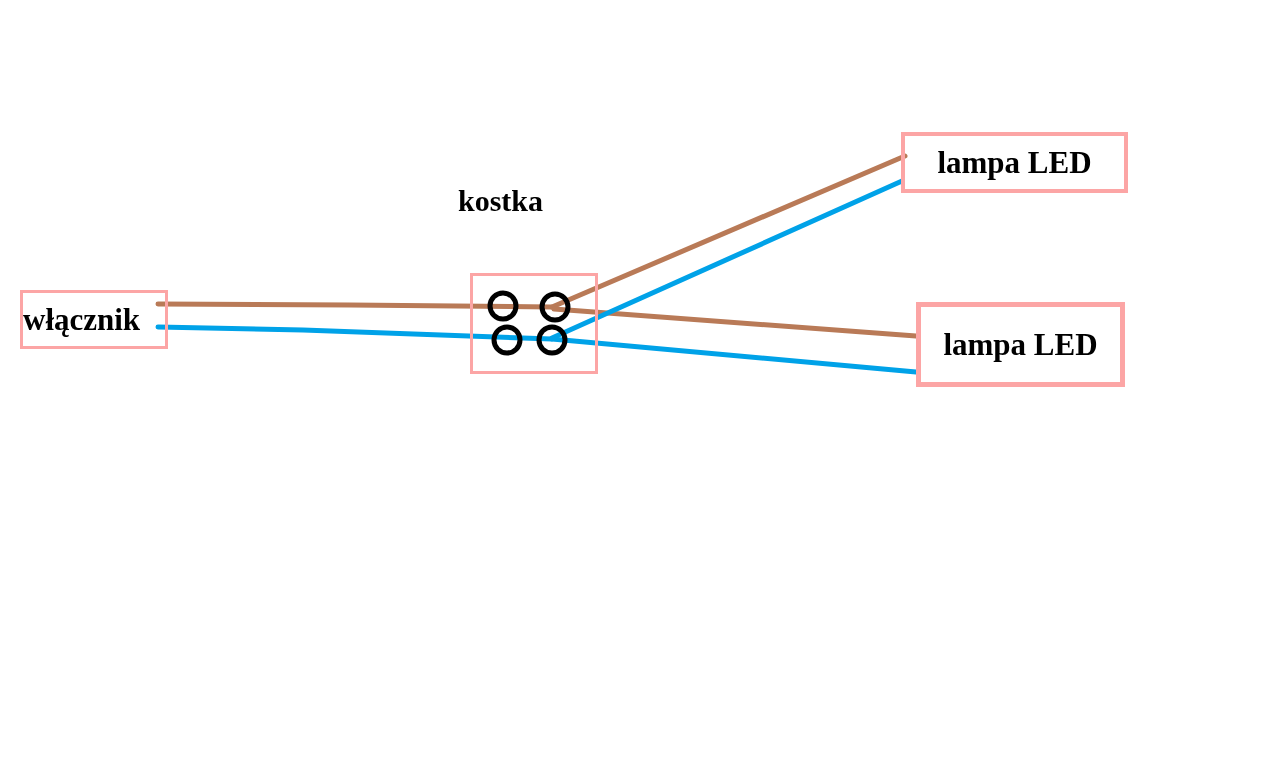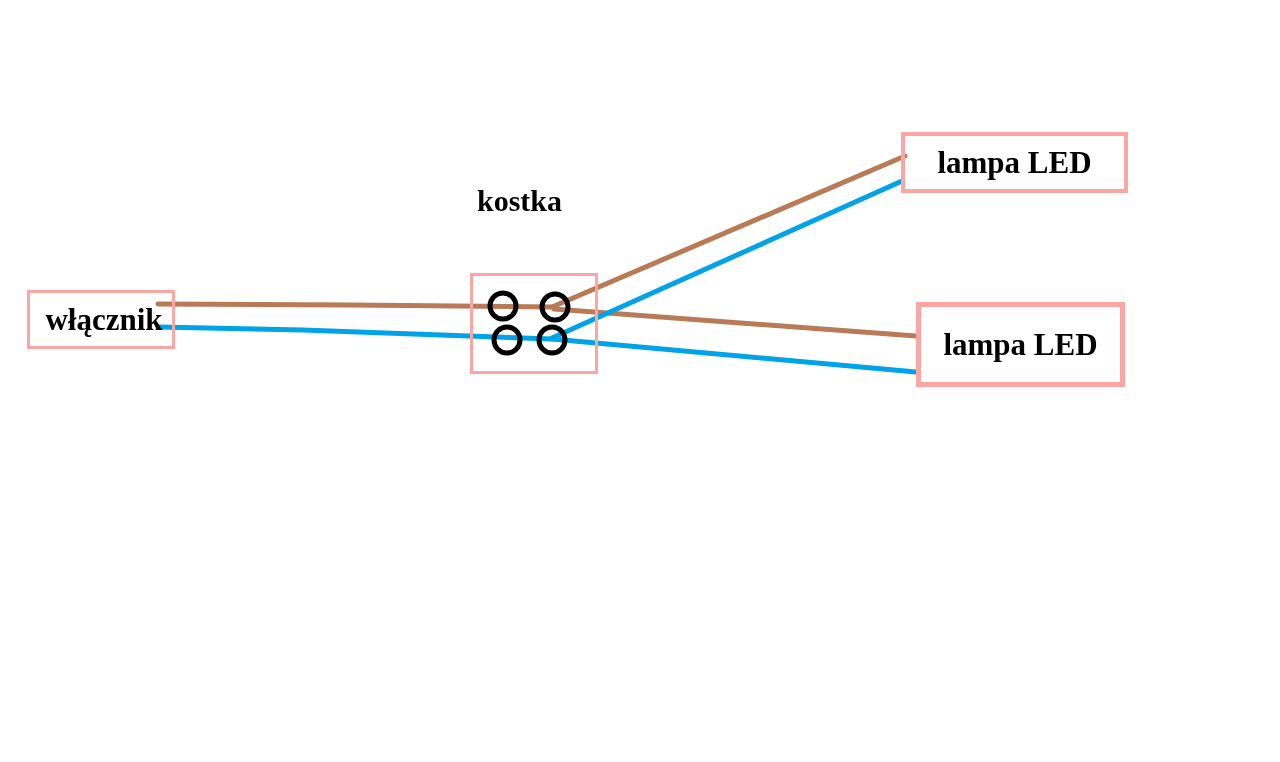--- a/index.html
+++ b/index.html
@@ -28,27 +28,26 @@
     box-sizing: border-box;
     border: 3px solid #fca5a5;
     background: transparent;
     display: flex;
     align-items: center;
     font-weight: bold;
     color: #000000;
     white-space: nowrap;
   }
   .switch-box {
-    left: 27px;
+    left: 20px;
     top: 290px;
     width: 148px;
     height: 59px;
     font-size: 31px;
-    padding-left: 6px;
-    justify-content: center;
+    padding-left: 0;
   }
   .terminal-box {
     left: 470px;
     top: 273px;
     width: 128px;
     height: 101px;
   }
   .lamp-top-box {
     left: 901px;
     top: 132px;
@@ -68,21 +67,20 @@
     font-size: 31px;
   }
   .terminal-label {
     position: absolute;
     left: 458px;
     top: 181px;
     font-size: 30px;
     font-weight: bold;
     color: #000000;
     line-height: 40px;
-    margin-left: 19px;
   }
 </style>
 </head>
 <body>
 
 <div class="canvas">
 
   <svg class="wires-svg" viewBox="0 0 1280 762" xmlns="http://www.w3.org/2000/svg">
       <polyline points="158,304 350,305 552,307" fill="none" stroke="#b97a57" stroke-width="5" stroke-linecap="round" stroke-linejoin="round"></polyline>
       <polyline points="552,307 905,156" fill="none" stroke="#b97a57" stroke-width="5" stroke-linecap="round" stroke-linejoin="round"></polyline>

